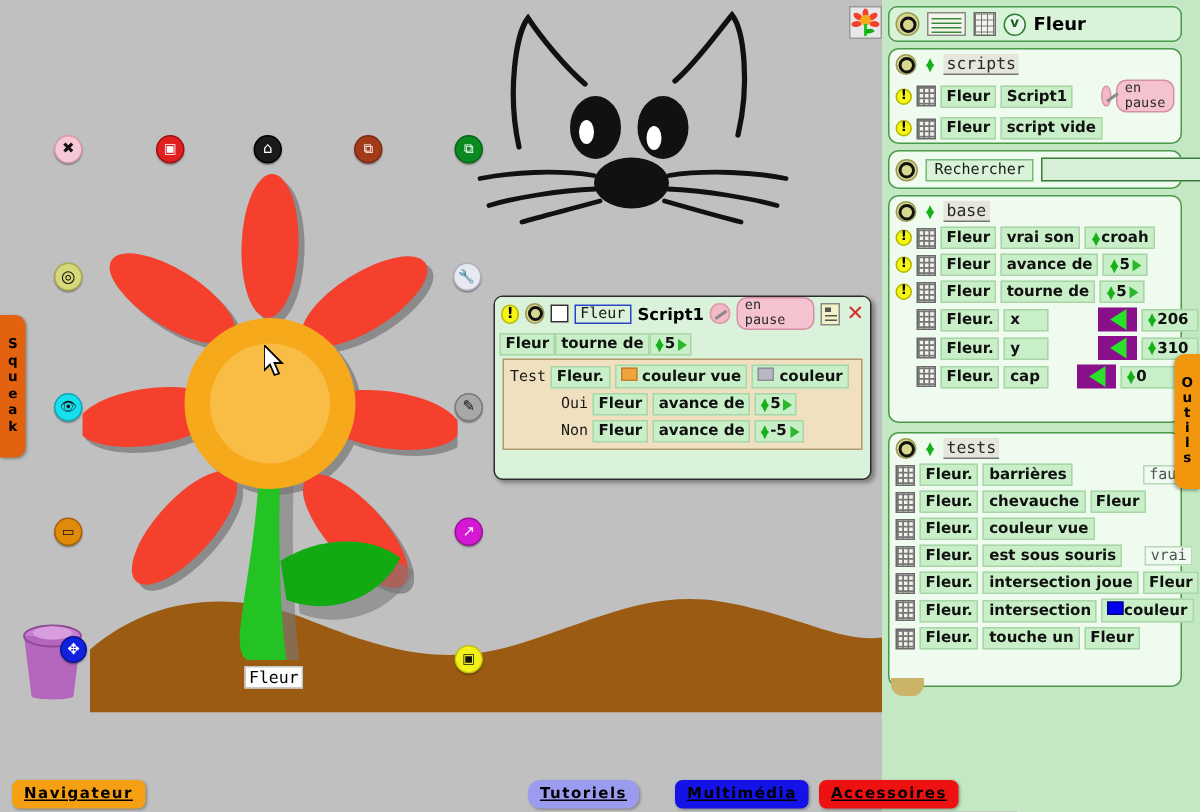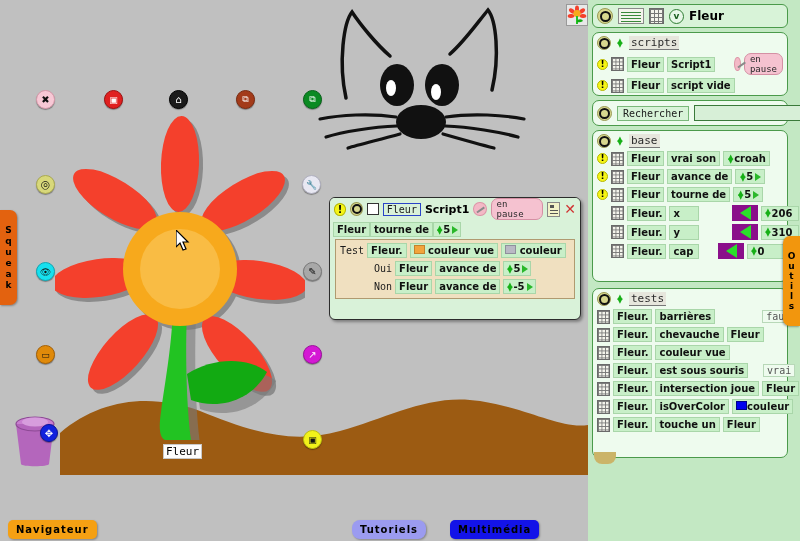--- a/index.html
+++ b/index.html
@@ -269,20 +269,21 @@
   }
 
   
   #dock { position:absolute; left:0; bottom:0; width:800px; height:24px; }
   .dockbtn {
     position:absolute; bottom:2px; border-radius:5px; height:19px;
     font-size:10px; font-weight:bold; color:#000; letter-spacing:1px;
     display:flex; align-items:center; justify-content:center;
     padding:4px 8px; box-shadow:1px 1px 2px rgba(0,0,0,.3);
     font-family:"DejaVu Sans", sans-serif;
+    text-decoration:underline;
   }
   #btn-nav { left:8px; background:#f5a013; }
   #btn-tut { left:352px; background:#9b9bf0;border-radius:8px; }
   #btn-mm  { left:450px; background:#1313e8; color:#000; }
   #btn-acc { left:546px; background:#ee1111; }
 </style>
 </head>
 <body>
 
 <div id="world">
@@ -666,21 +667,21 @@
     <div class="ph-row">
       <div class="ph-grid"></div>
       <span class="gtile">Fleur.</span>
       <span class="gtile">intersection joue</span>
       <span class="gtile">Fleur</span>
     </div>
 
     <div class="ph-row">
       <div class="ph-grid"></div>
       <span class="gtile">Fleur.</span>
-      <span class="gtile">isOverColor</span>
+      <span class="gtile">intersection</span>
       <span class="gtile">
         <span class="swatch-blue"></span><span>couleur</span>
       </span>
     </div>
 
     <div class="ph-row" style="margin-bottom:0;">
       <div class="ph-grid"></div>
       <span class="gtile">Fleur.</span>
       <span class="gtile">touche un</span>
       <span class="gtile">Fleur</span>
@@ -692,13 +693,14 @@
 </div>
 
 <div id="outils-flap">
   <span>Outils</span>
 </div>
 
 <div id="dock">
   <div class="dockbtn" id="btn-nav">Navigateur</div>
   <div class="dockbtn" id="btn-tut">Tutoriels</div>
   <div class="dockbtn" id="btn-mm">Multimédia</div>
+  <div class="dockbtn" id="btn-acc">Accessoires</div>
 </div>
 
 </body></html>

